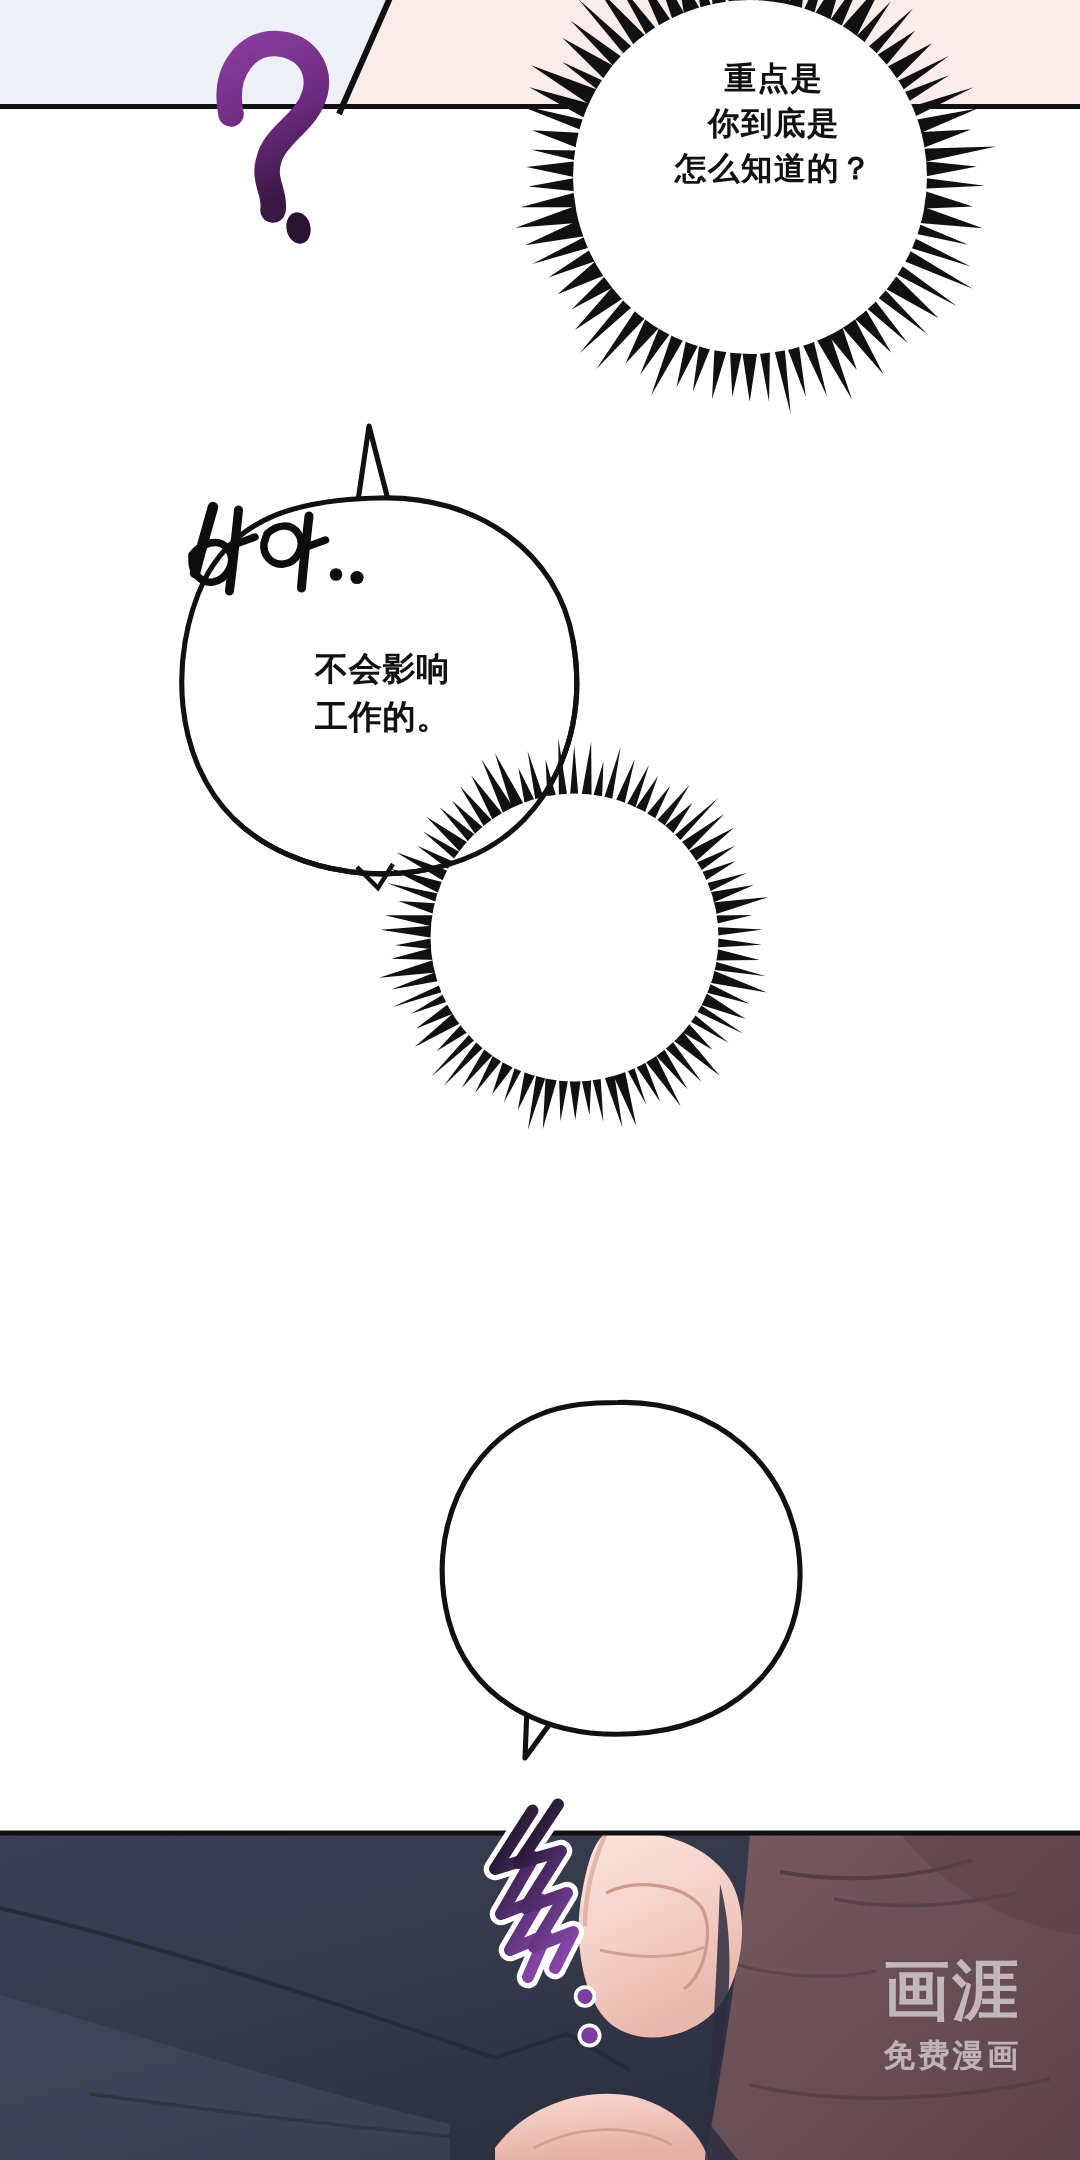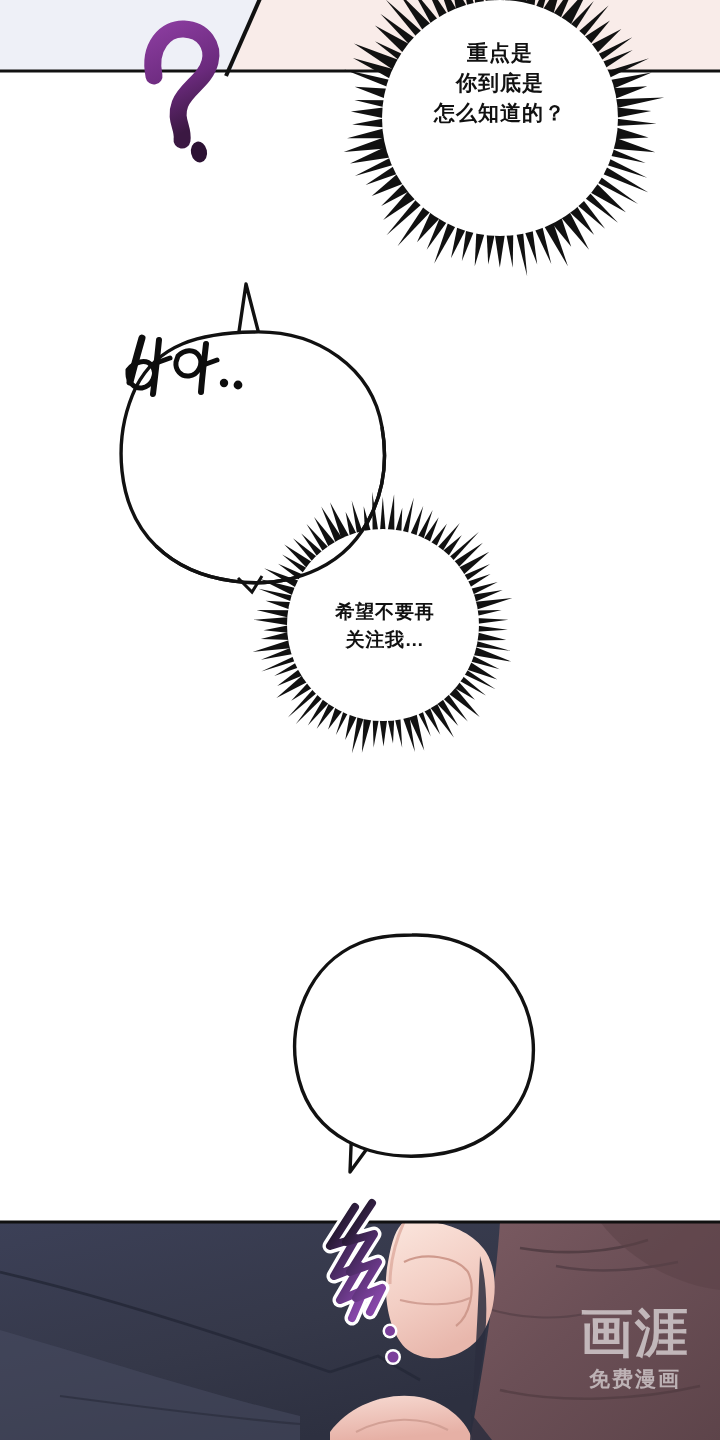--- a/index.html
+++ b/index.html
@@ -21,42 +21,42 @@
   .bubble-text{
     position:absolute;
     text-align:center;
     color:#111111;
     font-weight:700;
     line-height:1.34;
     white-space:pre-line;
     letter-spacing:0.5px;
     font-family:"Liberation Sans","DejaVu Sans",sans-serif;
   }
-  #btext-1{left:400px;top:38px;width:200px;font-size:21px;line-height:1.42;letter-spacing:1px;}
+  #btext-1{left:416px;top:38px;width:200px;font-size:21px;line-height:1.42;letter-spacing:1px;}
   #btext-2{left:165px;top:430px;width:180px;font-size:22px;line-height:1.45;}
   #btext-3{left:295px;top:598px;width:180px;font-size:19px;line-height:1.45;letter-spacing:0.8px;}
   #btext-4{left:320px;top:1005px;width:190px;font-size:24px;line-height:1.45;}
 
   
   #watermark{
     position:absolute;
     left:560px;
     top:1306px;
     width:150px;
     text-align:center;
     pointer-events:none;
     user-select:none;
   }
   #wm-main{
-    font-size:53px;
+    font-size:44px;
     font-weight:700;
     letter-spacing:2px;
     color:rgba(228,224,226,0.72);
     line-height:1.02;
-    font-family:Liberation Serif, serif;
+    font-family:Liberation Sans, sans-serif;
   }
   #wm-sub{
     font-size:21px;
     font-weight:700;
     letter-spacing:2px;
     color:rgba(226,222,224,0.70);
     margin-top:5px;
     font-family:"DejaVu Sans","Liberation Sans",sans-serif;
   }
 </style>
@@ -390,23 +390,23 @@
 
       <circle cx="224" cy="383" r="4.2" fill="#0d0d0d" stroke="none"></circle>
       <circle cx="238" cy="385" r="4.4" fill="#0d0d0d" stroke="none"></circle>
     </g>
   </svg>
 
   <div class="bubble-text" id="btext-1">重点是
 你到底是
 怎么知道的？</div>
 
-
-  <div class="bubble-text" id="btext-3">希望不要再
-关注我…</div>
+  <div class="bubble-text" id="btext-2">不会影响
+工作的。</div>
+
 
 
   <div id="watermark">
     <div id="wm-main">画涯</div>
     <div id="wm-sub">免费漫画</div>
   </div>
 
 </div>
 
 </body></html>

